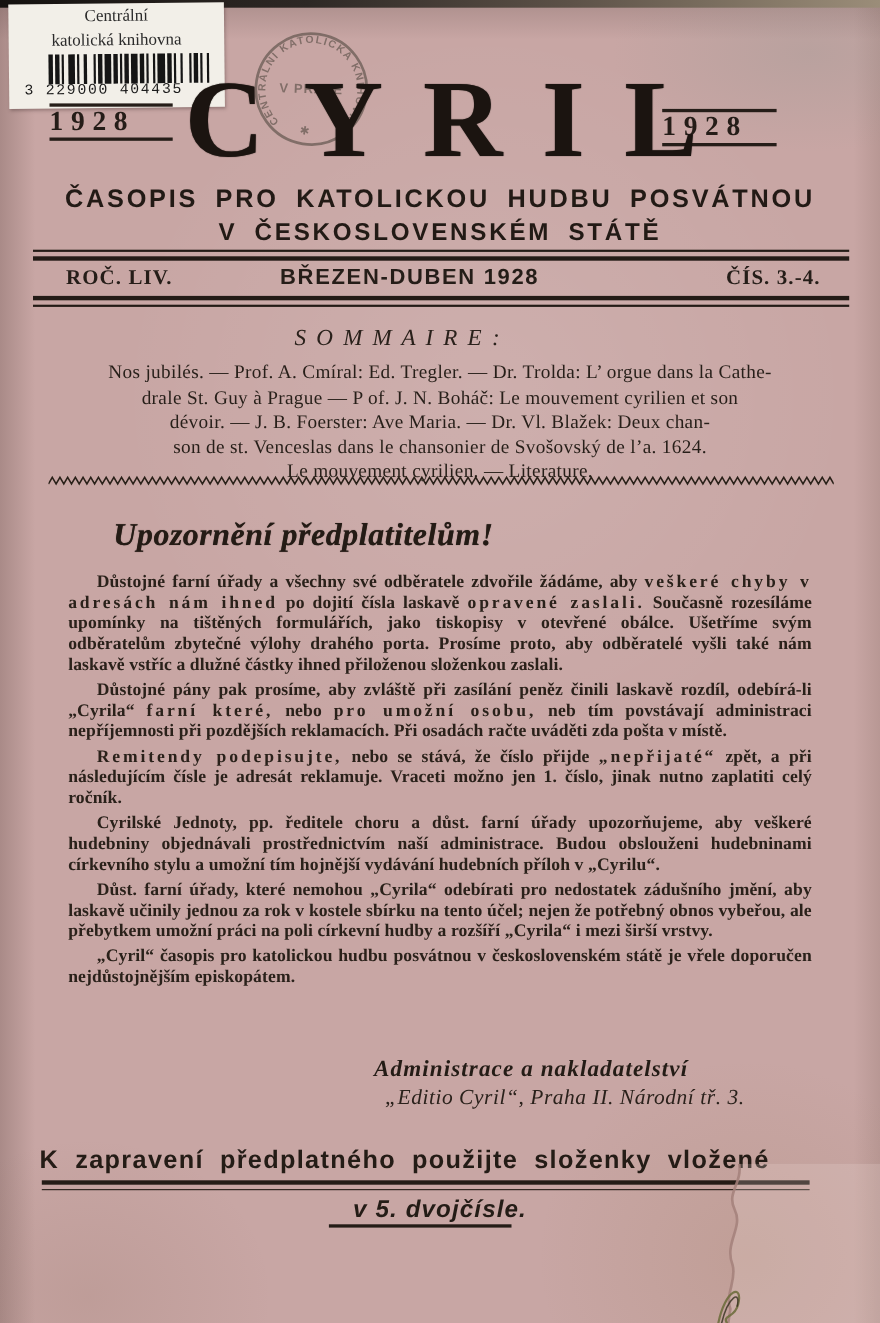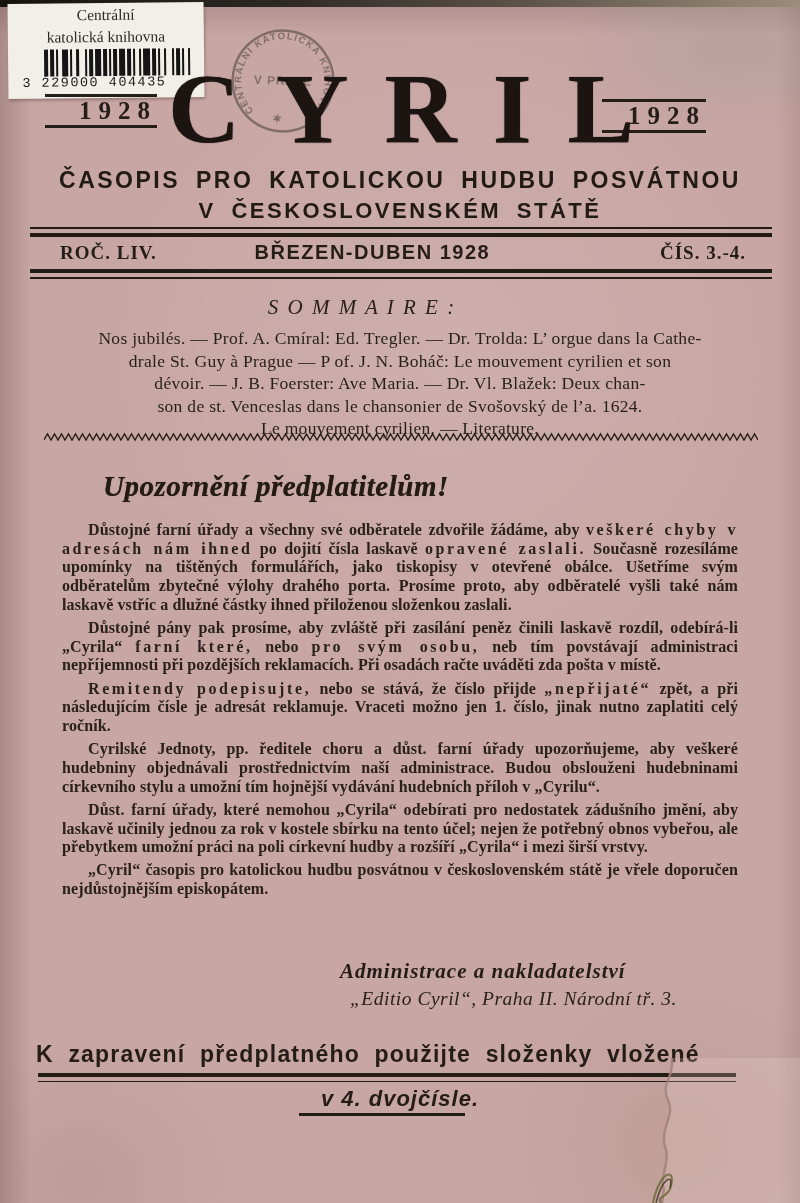--- a/index.html
+++ b/index.html
@@ -25,21 +25,21 @@
   .label .lname{font-size:15.5px;line-height:1.2;color:#2b2b2b;padding-top:3px;}
   .barcode{display:flex;align-items:stretch;height:27px;margin:3px 0 0 36px;width:146px;}
   .barcode i{display:block;height:100%;background:#151515;}
   .barcode b{display:block;height:100%;}
   .bnum{font-family:"Liberation Mono", monospace;font-size:13.5px;letter-spacing:1.5px;
     color:#1c1c1c;text-align:left;margin-left:14px;margin-top:-1px;}
   
   .stamp{left:226px;top:24px;width:114px;height:114px;color:#564c44;opacity:.62;
     transform:rotate(9deg);z-index:1;}
   
-  .year{font-weight:bold;font-size:25px;letter-spacing:7px;text-align:right;line-height:1.1;}
+  .year{font-weight:bold;font-size:25px;letter-spacing:7px;text-align:left;line-height:1.1;}
   .year .bar{display:block;height:0;border-top:3.5px solid #251d18;}
   .year-left{left:45px;top:94px;width:112px;}
   .year-right{left:602px;top:99px;width:104px;}
   .title{left:168px;top:66px;width:520px;font-size:100px;font-weight:bold;line-height:86px;
     letter-spacing:36px;white-space:nowrap;color:#1b1410;z-index:2;
     text-shadow:0 0 1px rgba(27,20,16,.8);}
   .subtitle{left:0;width:800px;text-align:center;font-family:"Liberation Sans", sans-serif;
     font-weight:bold;color:#221a15;letter-spacing:2.5px;word-spacing:7px;}
   .sub1{top:167px;font-size:23px;}
   .sub2{top:198px;font-size:22px;}
@@ -184,33 +184,33 @@
     <div>Le mouvement cyrilien. — Literature.</div>
   </div>
 
   <svg class="abs wavy" viewBox="0 0 714 10" preserveAspectRatio="none">
     <path id="zigzag" fill="none" stroke="#2a2119" stroke-width="1.4" d="M0,8 l3.5,-6 l3.5,6 l3.5,-6 l3.5,6 l3.5,-6 l3.5,6 l3.5,-6 l3.5,6 l3.5,-6 l3.5,6 l3.5,-6 l3.5,6 l3.5,-6 l3.5,6 l3.5,-6 l3.5,6 l3.5,-6 l3.5,6 l3.5,-6 l3.5,6 l3.5,-6 l3.5,6 l3.5,-6 l3.5,6 l3.5,-6 l3.5,6 l3.5,-6 l3.5,6 l3.5,-6 l3.5,6 l3.5,-6 l3.5,6 l3.5,-6 l3.5,6 l3.5,-6 l3.5,6 l3.5,-6 l3.5,6 l3.5,-6 l3.5,6 l3.5,-6 l3.5,6 l3.5,-6 l3.5,6 l3.5,-6 l3.5,6 l3.5,-6 l3.5,6 l3.5,-6 l3.5,6 l3.5,-6 l3.5,6 l3.5,-6 l3.5,6 l3.5,-6 l3.5,6 l3.5,-6 l3.5,6 l3.5,-6 l3.5,6 l3.5,-6 l3.5,6 l3.5,-6 l3.5,6 l3.5,-6 l3.5,6 l3.5,-6 l3.5,6 l3.5,-6 l3.5,6 l3.5,-6 l3.5,6 l3.5,-6 l3.5,6 l3.5,-6 l3.5,6 l3.5,-6 l3.5,6 l3.5,-6 l3.5,6 l3.5,-6 l3.5,6 l3.5,-6 l3.5,6 l3.5,-6 l3.5,6 l3.5,-6 l3.5,6 l3.5,-6 l3.5,6 l3.5,-6 l3.5,6 l3.5,-6 l3.5,6 l3.5,-6 l3.5,6 l3.5,-6 l3.5,6 l3.5,-6 l3.5,6 l3.5,-6 l3.5,6 l3.5,-6 l3.5,6 l3.5,-6 l3.5,6 l3.5,-6 l3.5,6 l3.5,-6 l3.5,6 l3.5,-6 l3.5,6 l3.5,-6 l3.5,6 l3.5,-6 l3.5,6 l3.5,-6 l3.5,6 l3.5,-6 l3.5,6 l3.5,-6 l3.5,6 l3.5,-6 l3.5,6 l3.5,-6 l3.5,6 l3.5,-6 l3.5,6 l3.5,-6 l3.5,6 l3.5,-6 l3.5,6 l3.5,-6 l3.5,6 l3.5,-6 l3.5,6 l3.5,-6 l3.5,6 l3.5,-6 l3.5,6 l3.5,-6 l3.5,6 l3.5,-6 l3.5,6 l3.5,-6 l3.5,6 l3.5,-6 l3.5,6 l3.5,-6 l3.5,6 l3.5,-6 l3.5,6 l3.5,-6 l3.5,6 l3.5,-6 l3.5,6 l3.5,-6 l3.5,6 l3.5,-6 l3.5,6 l3.5,-6 l3.5,6 l3.5,-6 l3.5,6 l3.5,-6 l3.5,6 l3.5,-6 l3.5,6 l3.5,-6 l3.5,6 l3.5,-6 l3.5,6 l3.5,-6 l3.5,6 l3.5,-6 l3.5,6 l3.5,-6 l3.5,6 l3.5,-6 l3.5,6 l3.5,-6 l3.5,6 l3.5,-6 l3.5,6 l3.5,-6 l3.5,6 l3.5,-6 l3.5,6 l3.5,-6 l3.5,6 l3.5,-6 l3.5,6 l3.5,-6 l3.5,6 l3.5,-6 l3.5,6 l3.5,-6 l3.5,6 l3.5,-6 l3.5,6 l3.5,-6 l3.5,6 l3.5,-6 l3.5,6"></path>
   </svg>
 
   <div class="abs notice-head">Upozornění předplatitelům!</div>
   <div class="abs notice-body">
     <p><span>Důstojné farní úřady a všechny své odběratele zdvořile žádáme, aby </span><span class="sp">veškeré chyby v adresách nám ihned</span><span> po dojití čísla laskavě </span><span class="sp">opravené zaslali.</span><span> Současně rozesíláme upomínky na tištěných formulářích, jako tiskopisy v otevřené obálce. Ušetříme svým odběratelům zbytečné výlohy drahého porta. Prosíme proto, aby odběratelé vyšli také nám laskavě vstříc a dlužné částky ihned přiloženou složenkou zaslali.</span></p>
-    <p><span>Důstojné pány pak prosíme, aby zvláště při zasílání peněz činili laskavě rozdíl, odebírá-li „Cyrila“ </span><span class="sp">farní které,</span><span> nebo </span><span class="sp">pro svým osobu,</span><span> neb tím povstávají administraci nepříjemnosti při pozdějších reklamacích. Při osadách račte uváděti zda pošta v místě.</span></p>
+    <p><span>Důstojné pány pak prosíme, aby zvláště při zasílání peněz činili laskavě rozdíl, odebírá-li „Cyrila“ </span><span class="sp">farní které,</span><span> nebo </span><span class="sp">pro umožní osobu,</span><span> neb tím povstávají administraci nepříjemnosti při pozdějších reklamacích. Při osadách račte uváděti zda pošta v místě.</span></p>
     <p><span class="sp">Remitendy podepisujte,</span><span> nebo se stává, že číslo přijde </span><span class="sp">„nepřijaté“</span><span> zpět, a při následujícím čísle je adresát reklamuje. Vraceti možno jen 1. číslo, jinak nutno zaplatiti celý ročník.</span></p>
     <p><span>Cyrilské Jednoty, pp. ředitele choru a důst. farní úřady upozorňujeme, aby veškeré hudebniny objednávali prostřednictvím naší administrace. Budou obslouženi hudebninami církevního stylu a umožní tím hojnější vydávání hudebních příloh v „Cyrilu“.</span></p>
     <p><span>Důst. farní úřady, které nemohou „Cyrila“ odebírati pro nedostatek zádušního jmění, aby laskavě učinily jednou za rok v kostele sbírku na tento účel; nejen že potřebný obnos vybeřou, ale přebytkem umožní práci na poli církevní hudby a rozšíří „Cyrila“ i mezi širší vrstvy.</span></p>
     <p><span>„Cyril“ časopis pro katolickou hudbu posvátnou v československém státě je vřele doporučen nejdůstojnějším episkopátem.</span></p>
   </div>
 
   <div class="abs imp1">Administrace a nakladatelství</div>
   <div class="abs imp2">„Editio Cyril“,  Praha II. Národní tř. 3.</div>
 
   <div class="abs foot1">K zapravení předplatného použijte složenky vložené</div>
   <div class="abs foot-rule1"></div>
-  <div class="abs foot2">v 4. dvojčísle.</div>
+  <div class="abs foot2">v 5. dvojčísle.</div>
   <div class="abs foot-rule2"></div>
 
   <svg class="abs tear" viewBox="0 0 202 145">
     <path d="M74,0 C77,18 62,26 70,42 C78,58 60,72 68,92 C72,106 61,118 66,132 L64,145 L202,145 L202,0 Z" fill="rgba(238,220,214,0.22)"></path>
     <path d="M74,0 C77,18 62,26 70,42 C78,58 60,72 68,92 C72,106 61,118 66,132 L64,145" fill="none" stroke="#a3807a" stroke-width="2.4" opacity="0.85"></path>
     <path d="M55,145 C61,114 78,108 73,128 C70,141 58,137 63,145" fill="none" stroke="#6f6e3e" stroke-width="2" opacity="0.9"></path>
     <path d="M58,145 C64,120 76,114 72,130" fill="none" stroke="#35301f" stroke-width="1.4" opacity="0.8"></path>
   </svg>
 
 </div>

